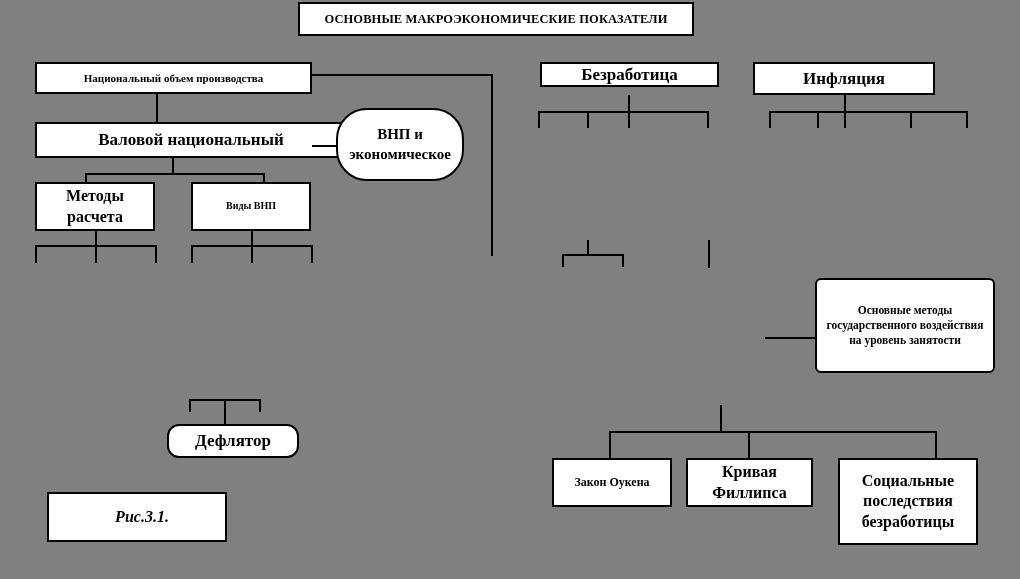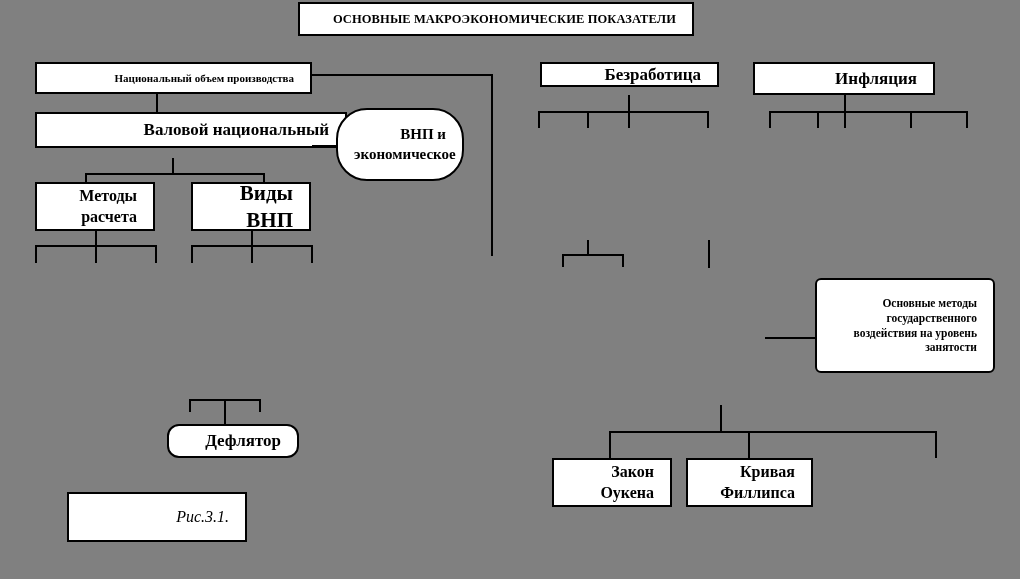--- a/index.html
+++ b/index.html
@@ -16,25 +16,25 @@
     font-family: "Liberation Serif", "DejaVu Serif", serif;
   }
   .node {
     position: absolute;
     background: #ffffff;
     border: 2px solid #000000;
     box-sizing: border-box;
     display: flex;
     align-items: center;
     justify-content: center;
-    text-align: right;
+    text-align: center;
     font-weight: bold;
     color: #000000;
     line-height: 1.28;
-    padding: 2px 16px;
+    padding: 2px 4px;
   }
   .node span { display: block; width: 100%; }
 
   
   .hline {
     position: absolute;
     background: #000000;
     height: 2px;
   }
   .vline {
@@ -43,45 +43,44 @@
     width: 2px;
   }
 
   
   #title-box { font-size: 12.5px; letter-spacing: 0.1px; }
 
   
   #caption-box {
     justify-content: flex-start;
     font-style: italic;
-    font-weight: normal;
+    font-weight: bold;
     font-size: 16px;
     padding-left: 14px;
-    margin-left: 20px;
   }
 </style>
 </head>
 <body>
 
 <div id="canvas">
 
   <div class="node" id="title-box" style="left:298px; top:2px; width:396px; height:34px;">
     <span>ОСНОВНЫЕ МАКРОЭКОНОМИЧЕСКИЕ ПОКАЗАТЕЛИ</span>
   </div>
 
   <div class="node" style="left:35px; top:62px; width:277px; height:32px; font-size:11px;">
     <span>Национальный  объем производства</span>
   </div>
 
   <div class="vline" style="left:156px; top:94px; height:28px;"></div>
 
   <div class="hline" style="left:312px; top:74px; width:181px;"></div>
   <div class="vline" style="left:491px; top:74px; height:182px;"></div>
 
-  <div class="node" style="left:35px; top:112px; width:312px; height:36px; font-size:17px;">
+  <div class="node" style="left:35px; top:122px; width:312px; height:36px; font-size:17px;">
     <span>Валовой национальный</span>
   </div>
 
   <div class="hline" style="left:312px; top:145px; width:24px;"></div>
 
   <div class="node" style="left:336px; top:108px; width:128px; height:73px; font-size:15px;border-radius:31px;">
     <span>ВНП и экономическое</span>
   </div>
 
   <div class="vline" style="left:172px; top:158px; height:17px;"></div>
@@ -92,21 +91,21 @@
   <div class="node" style="left:35px; top:182px; width:120px; height:49px; font-size:16px;">
     <span>Методы расчета</span>
   </div>
 
   <div class="vline" style="left:95px; top:231px; height:14px;"></div>
   <div class="hline" style="left:35px; top:245px; width:122px;"></div>
   <div class="vline" style="left:35px; top:245px; height:18px;"></div>
   <div class="vline" style="left:95px; top:245px; height:18px;"></div>
   <div class="vline" style="left:155px; top:245px; height:18px;"></div>
 
-  <div class="node" style="left:191px; top:182px; width:120px; height:49px; font-size:21px;">
+  <div class="node" style="left:191px; top:182px; width:120px; height:49px; font-size:10px;">
     <span>Виды ВНП</span>
   </div>
 
   <div class="vline" style="left:251px; top:231px; height:14px;"></div>
   <div class="hline" style="left:191px; top:245px; width:122px;"></div>
   <div class="vline" style="left:191px; top:245px; height:18px;"></div>
   <div class="vline" style="left:251px; top:245px; height:18px;"></div>
   <div class="vline" style="left:311px; top:245px; height:18px;"></div>
 
 
@@ -158,22 +157,25 @@
   <div class="node" style="left:815px; top:278px; width:180px; height:95px; font-size:11.5px;border-radius:6px;">
     <span>Основные методы государственного воздействия на уровень занятости</span>
   </div>
 
   <div class="vline" style="left:720px; top:405px; height:28px;"></div>
   <div class="hline" style="left:609px; top:431px; width:328px;"></div>
   <div class="vline" style="left:609px; top:431px; height:27px;"></div>
   <div class="vline" style="left:748px; top:431px; height:27px;"></div>
   <div class="vline" style="left:935px; top:431px; height:27px;"></div>
 
-  <div class="node" style="left:552px; top:458px; width:120px; height:49px; font-size:16px;">
+  <div class="node" style="left:552px; top:458px; width:120px; height:49px; font-size:12px;">
     <span>Закон Оукена</span>
   </div>
 
   <div class="node" style="left:686px; top:458px; width:127px; height:49px; font-size:16px;">
     <span>Кривая Филлипса</span>
   </div>
 
+  <div class="node" style="left:838px; top:458px; width:140px; height:87px; font-size:16px;">
+    <span>Социальные последствия безработицы</span>
+  </div>
 
 </div>
 
 </body></html>

